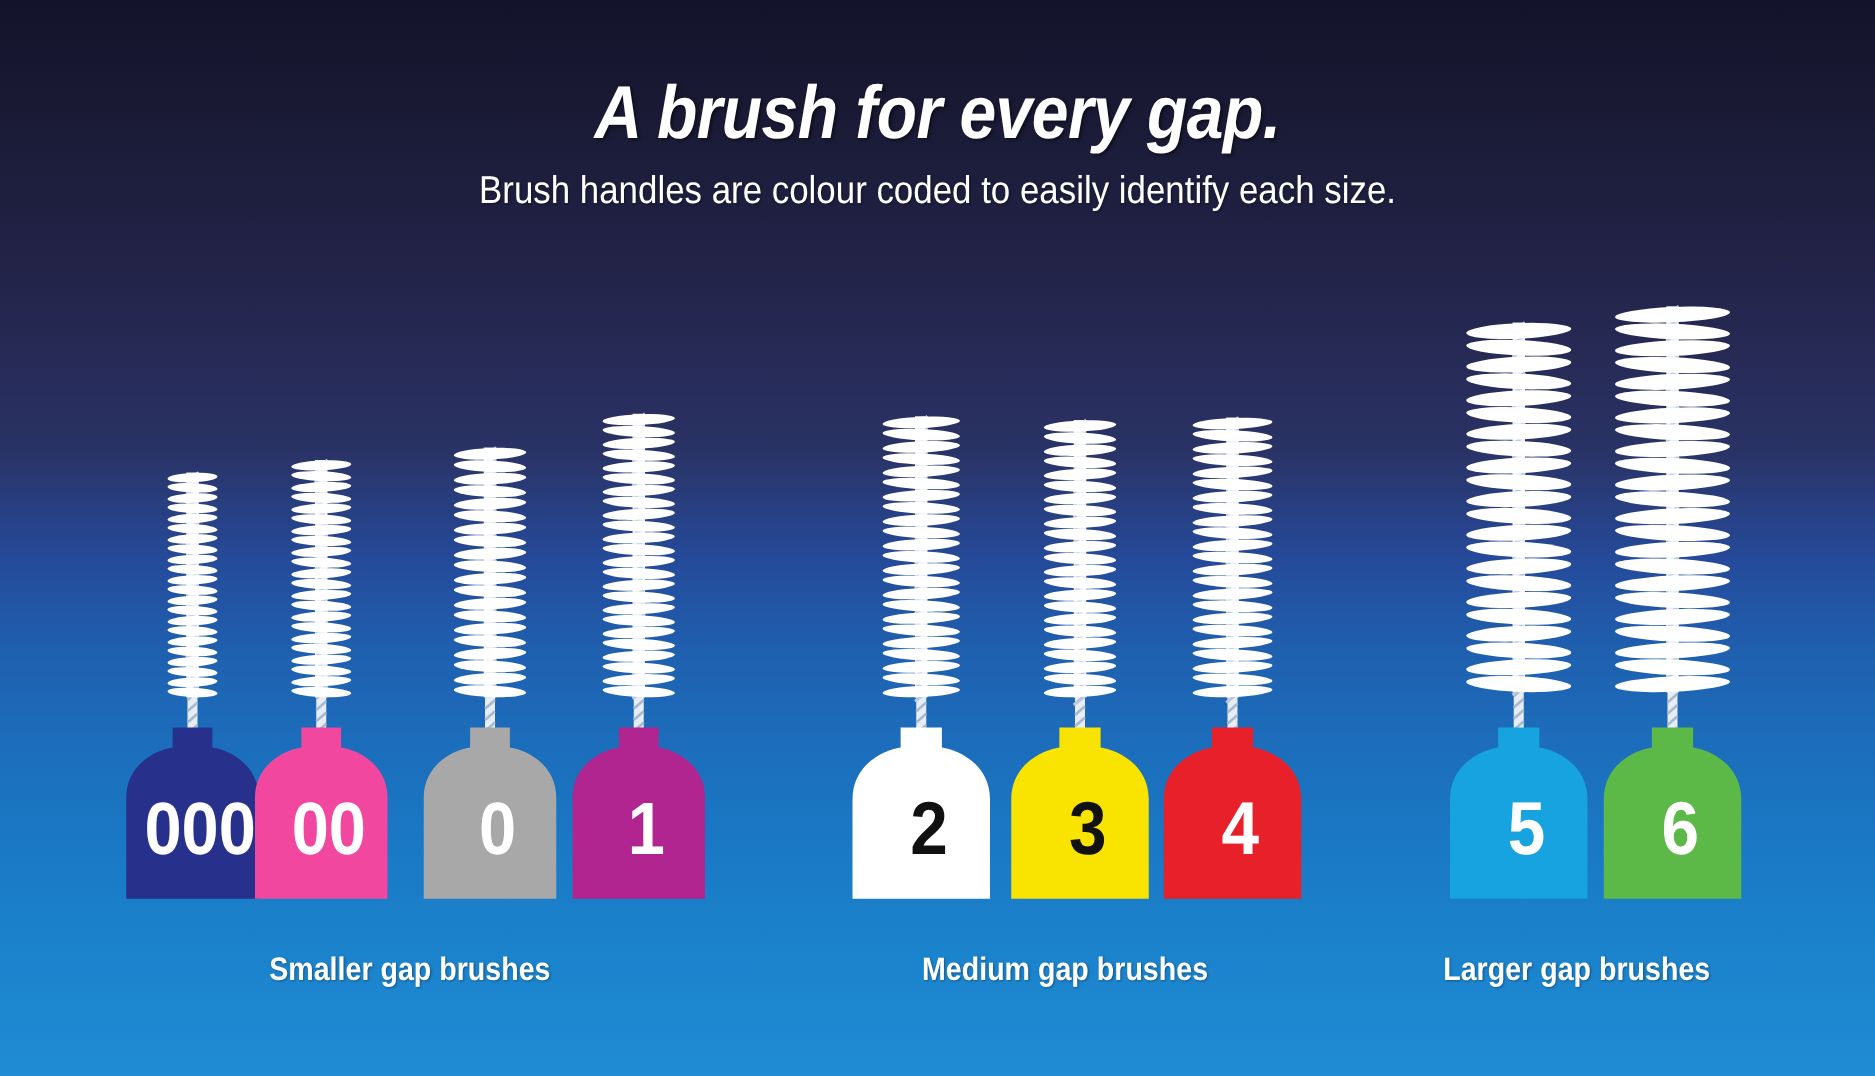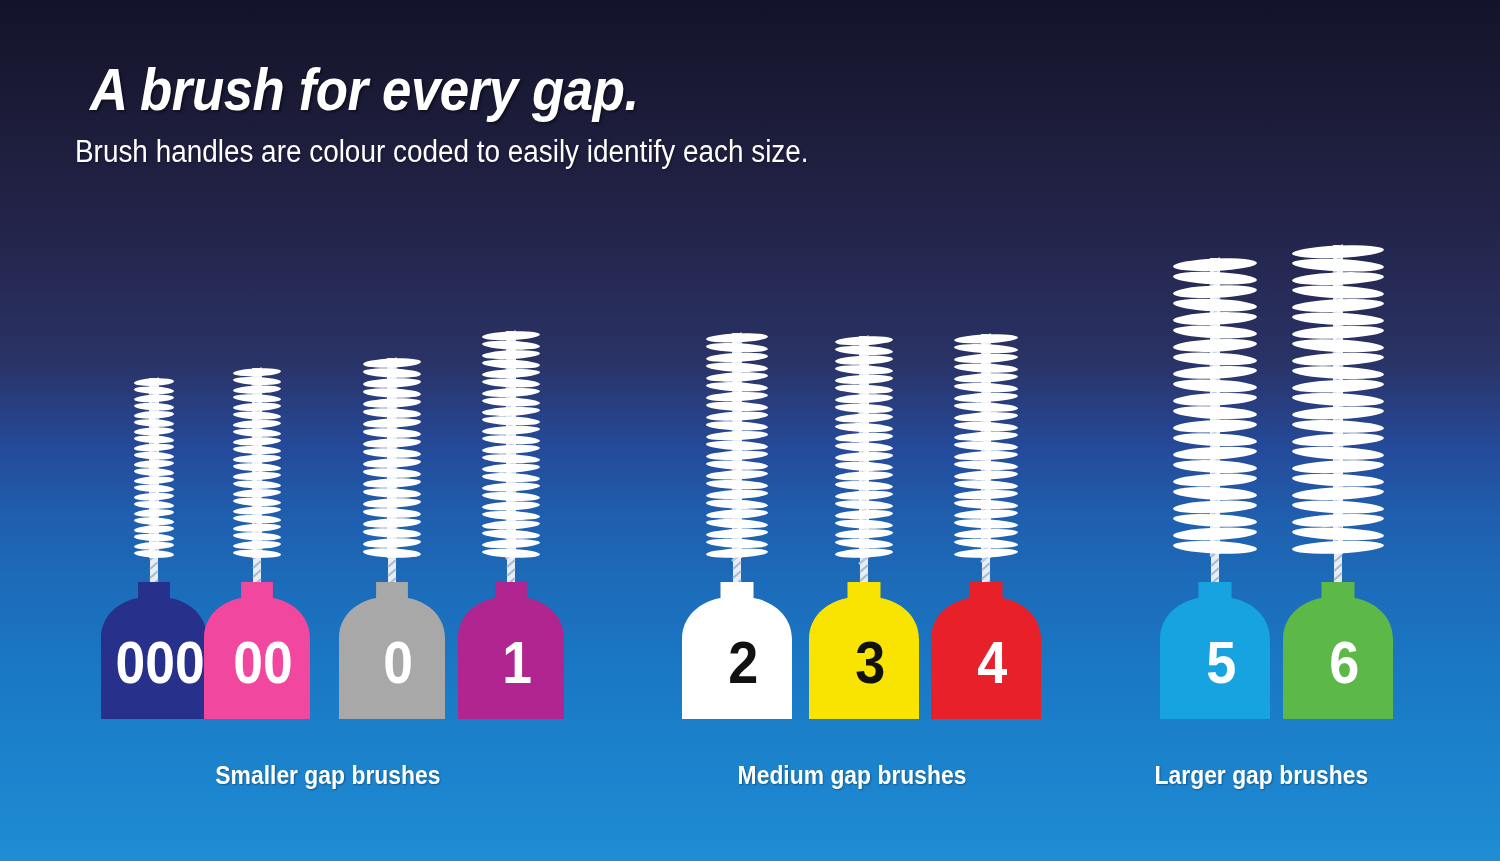--- a/index.html
+++ b/index.html
@@ -27,20 +27,21 @@
       #1b82cc 88%,
       #1f8cd4 100%);
   }
 
   
   .head-block {
     position: absolute;
     top: 58px;
     left: 0;
     width: 100%;
+    text-align: center;
   }
   .title {
     font-size: 60px;
     font-weight: bold;
     font-style: italic;
     color: #ffffff;
     letter-spacing: -0.5px;
     transform: scaleX(0.88);
     line-height: 1.05;
     text-shadow: 2px 2px 3px rgba(0,0,0,0.45);

